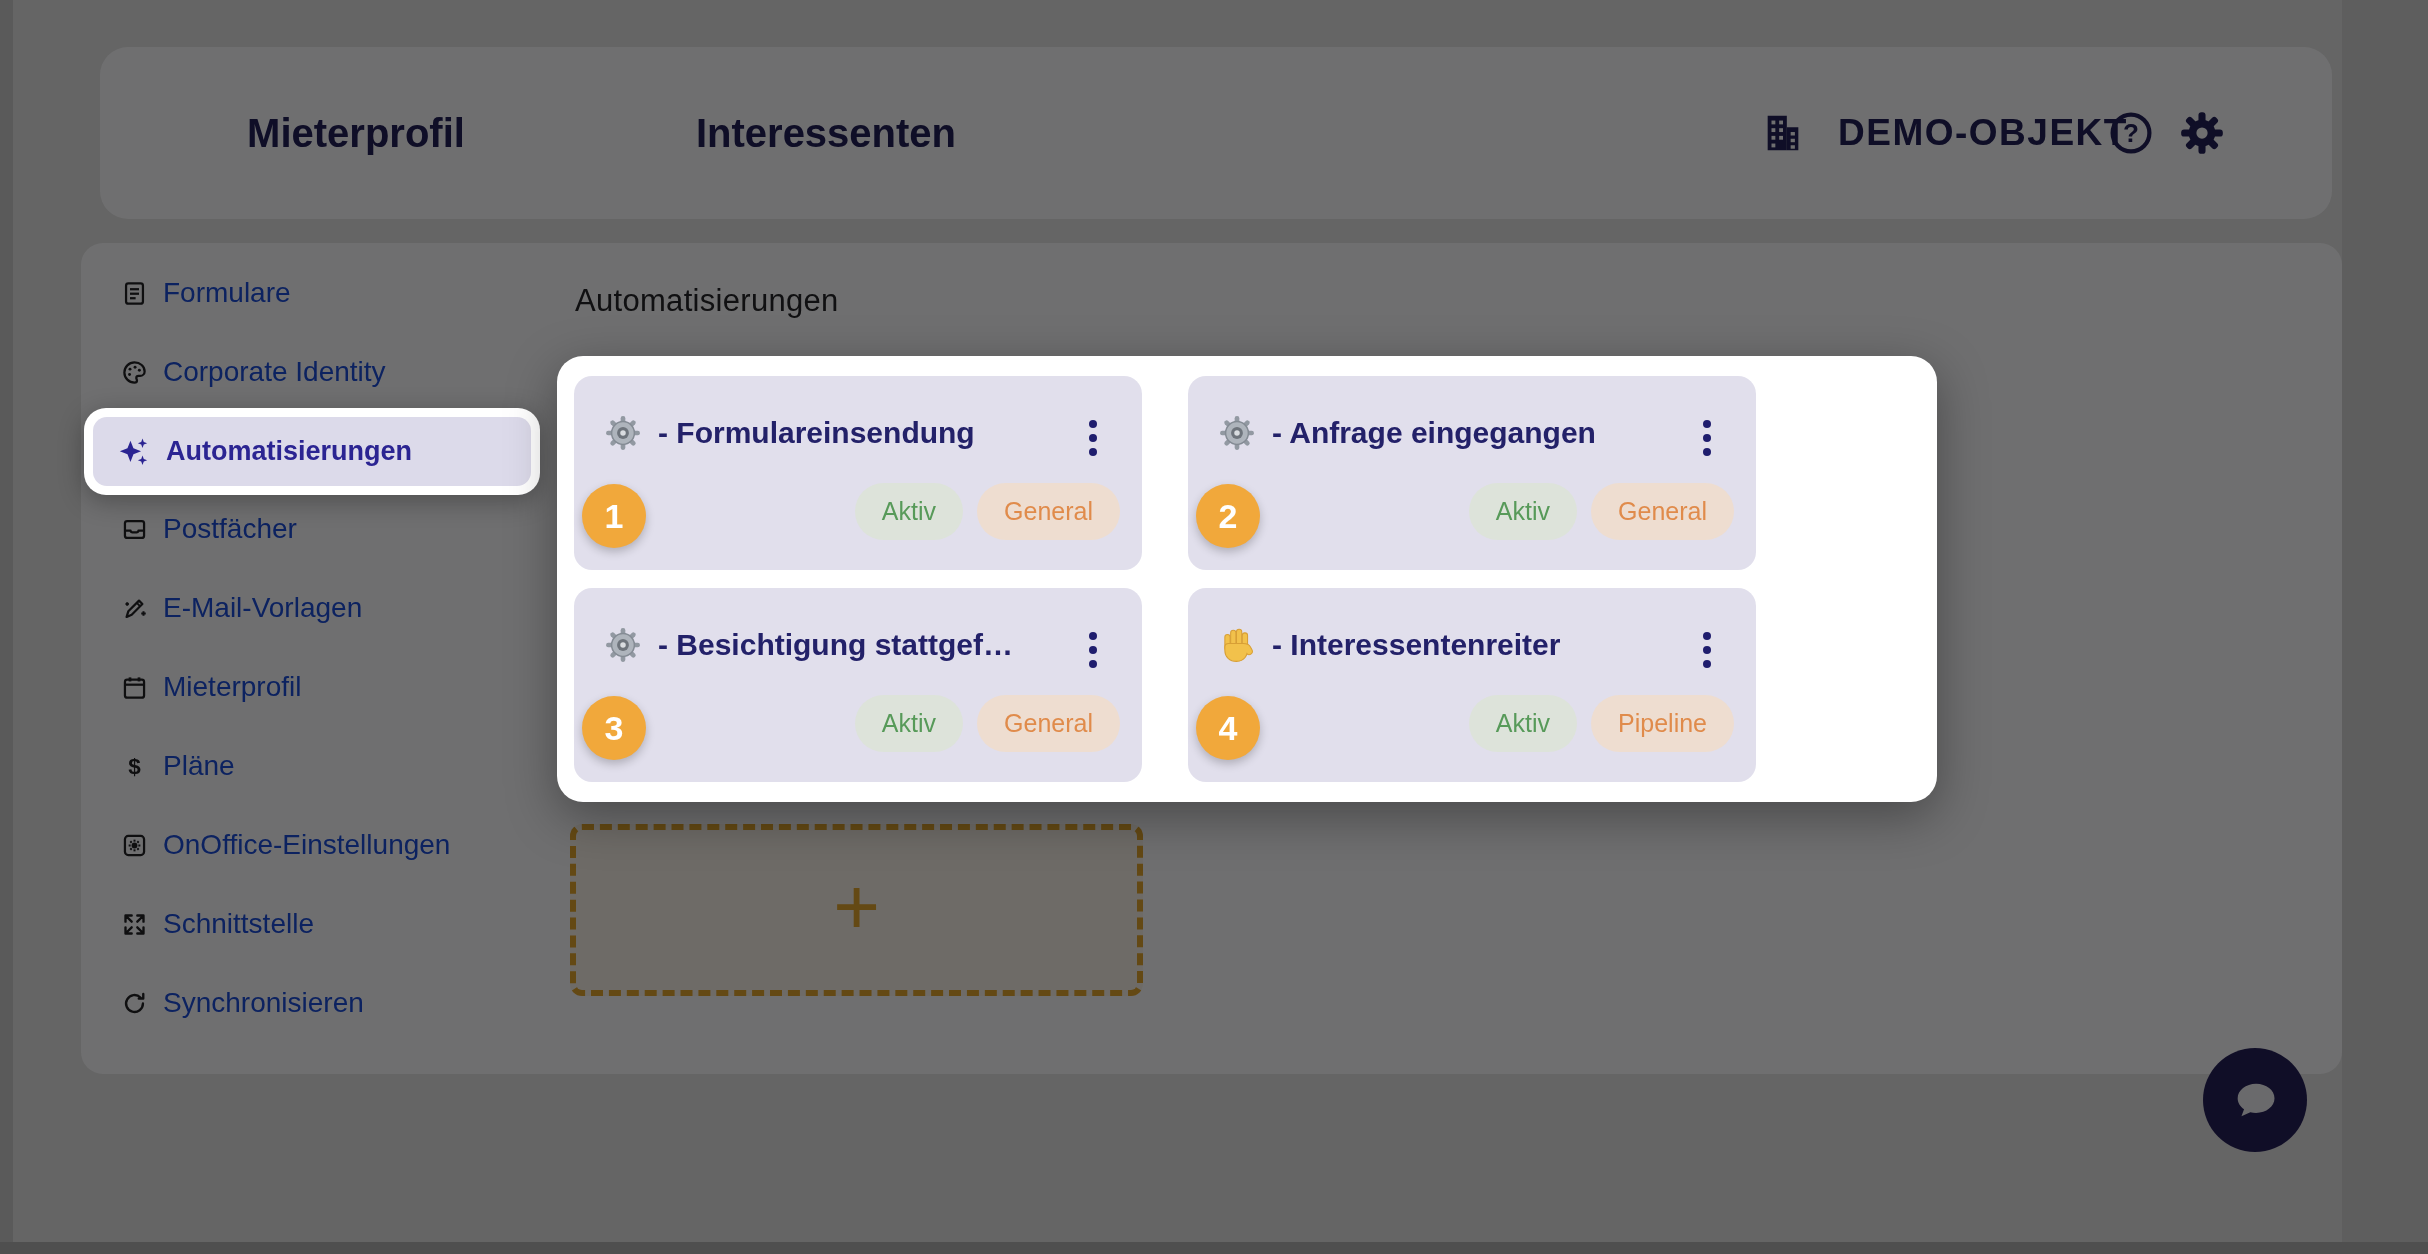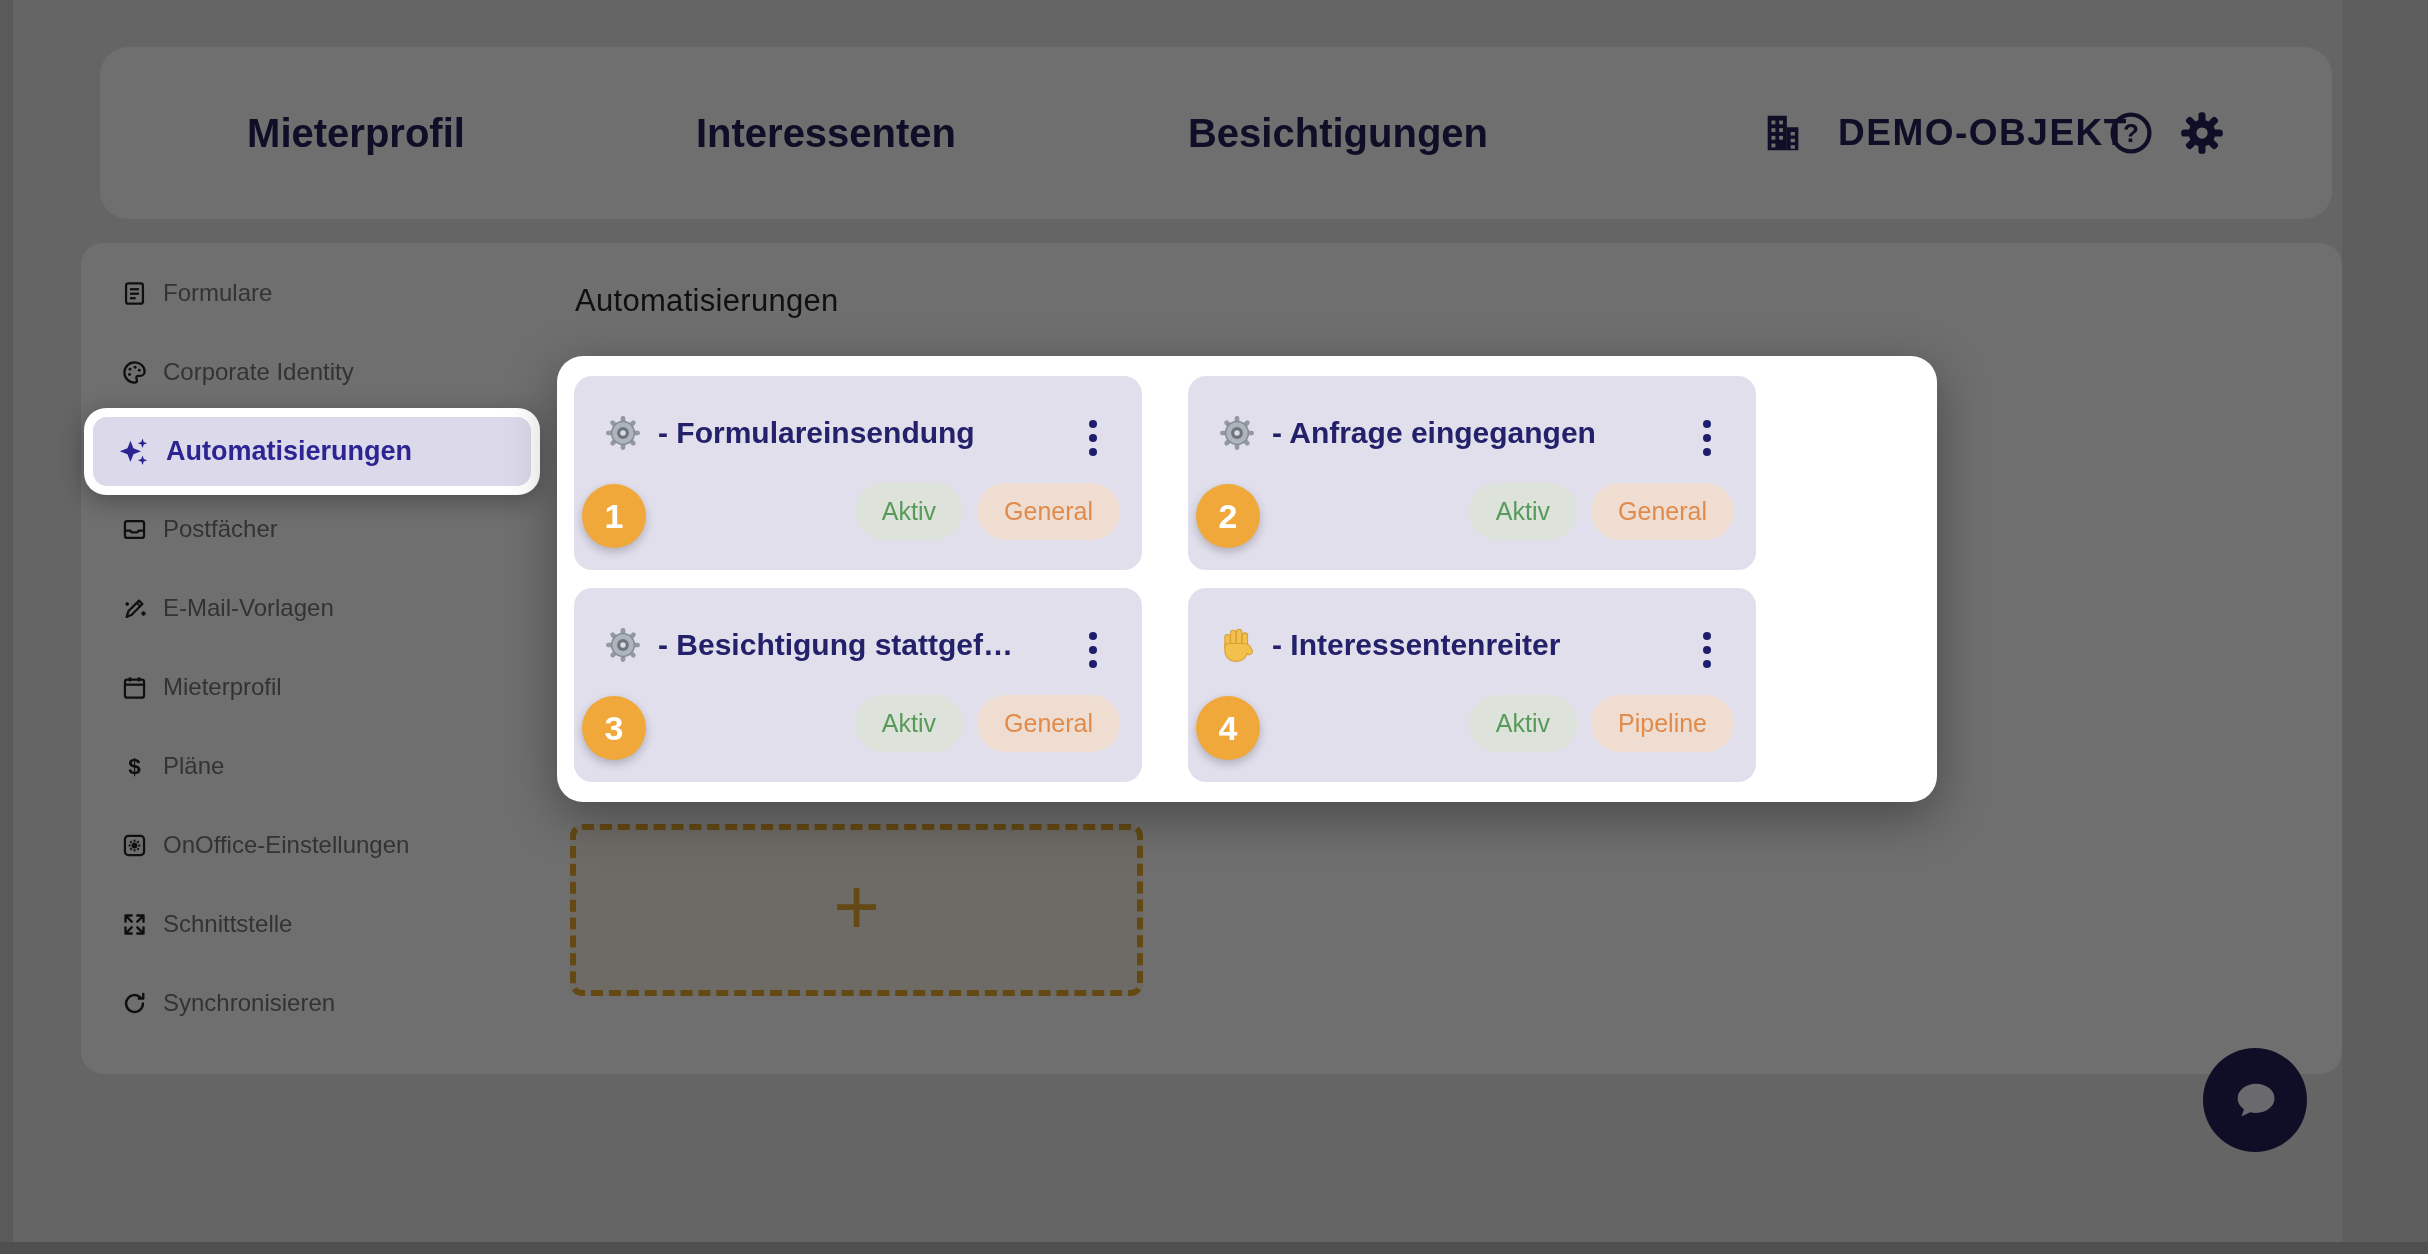--- a/index.html
+++ b/index.html
@@ -38,21 +38,21 @@
   
   .main-panel {
     position:absolute; left:81px; top:243px; width:2261px; height:831px;
     background:#fbfbfd; border-radius:22px;
   }
   .side-item {
     position:absolute; left:40px; height:58px; width:400px;
     display:flex; align-items:center; gap:15px; cursor:pointer;
   }
   .side-item .sicon { width:27px; height:27px; color:#222226; display:flex; align-items:center; justify-content:center; flex:none; }
-  .side-item .slabel { font-size:24px; color:#737373; white-space:nowrap; }
+  .side-item .slabel { font-size:28px; color:#1d4ed8; white-space:nowrap; }
 
   
   .active-spot {
     position:absolute; left:3px; top:165px; width:456px; height:87px;
     background:#ffffff; border-radius:22px; z-index:60;
     box-shadow:0 6px 26px rgba(0,0,0,0.30); cursor:pointer;
   }
   .active-inner {
     position:absolute; inset:9px; background:#dcdaea; border-radius:14px;
     display:flex; align-items:center; gap:15px; padding-left:24px;
@@ -133,21 +133,20 @@
 </head>
 <body>
 
 <div class="edge-left"></div>
 <div class="edge-right"></div>
 <div class="edge-bottom"></div>
 
 <div class="navbar">
   <div class="nav-item nav-mieter">Mieterprofil</div>
   <div class="nav-item nav-inter">Interessenten</div>
-  <div class="nav-item nav-besicht">Besichtigungen</div>
 
   <div class="object-selector">
     <span>
       <svg width="46" height="46" viewBox="0 0 24 24" fill="#232158">
         <path d="M4 3h10v18H4z"></path>
           <path d="M14 9h6v12h-6z"></path>
         <g fill="#fbfbfd">
           <rect x="6" y="5.5" width="2" height="2"></rect>
             <rect x="10" y="5.5" width="2" height="2"></rect>
           <rect x="6" y="9.5" width="2" height="2"></rect>

